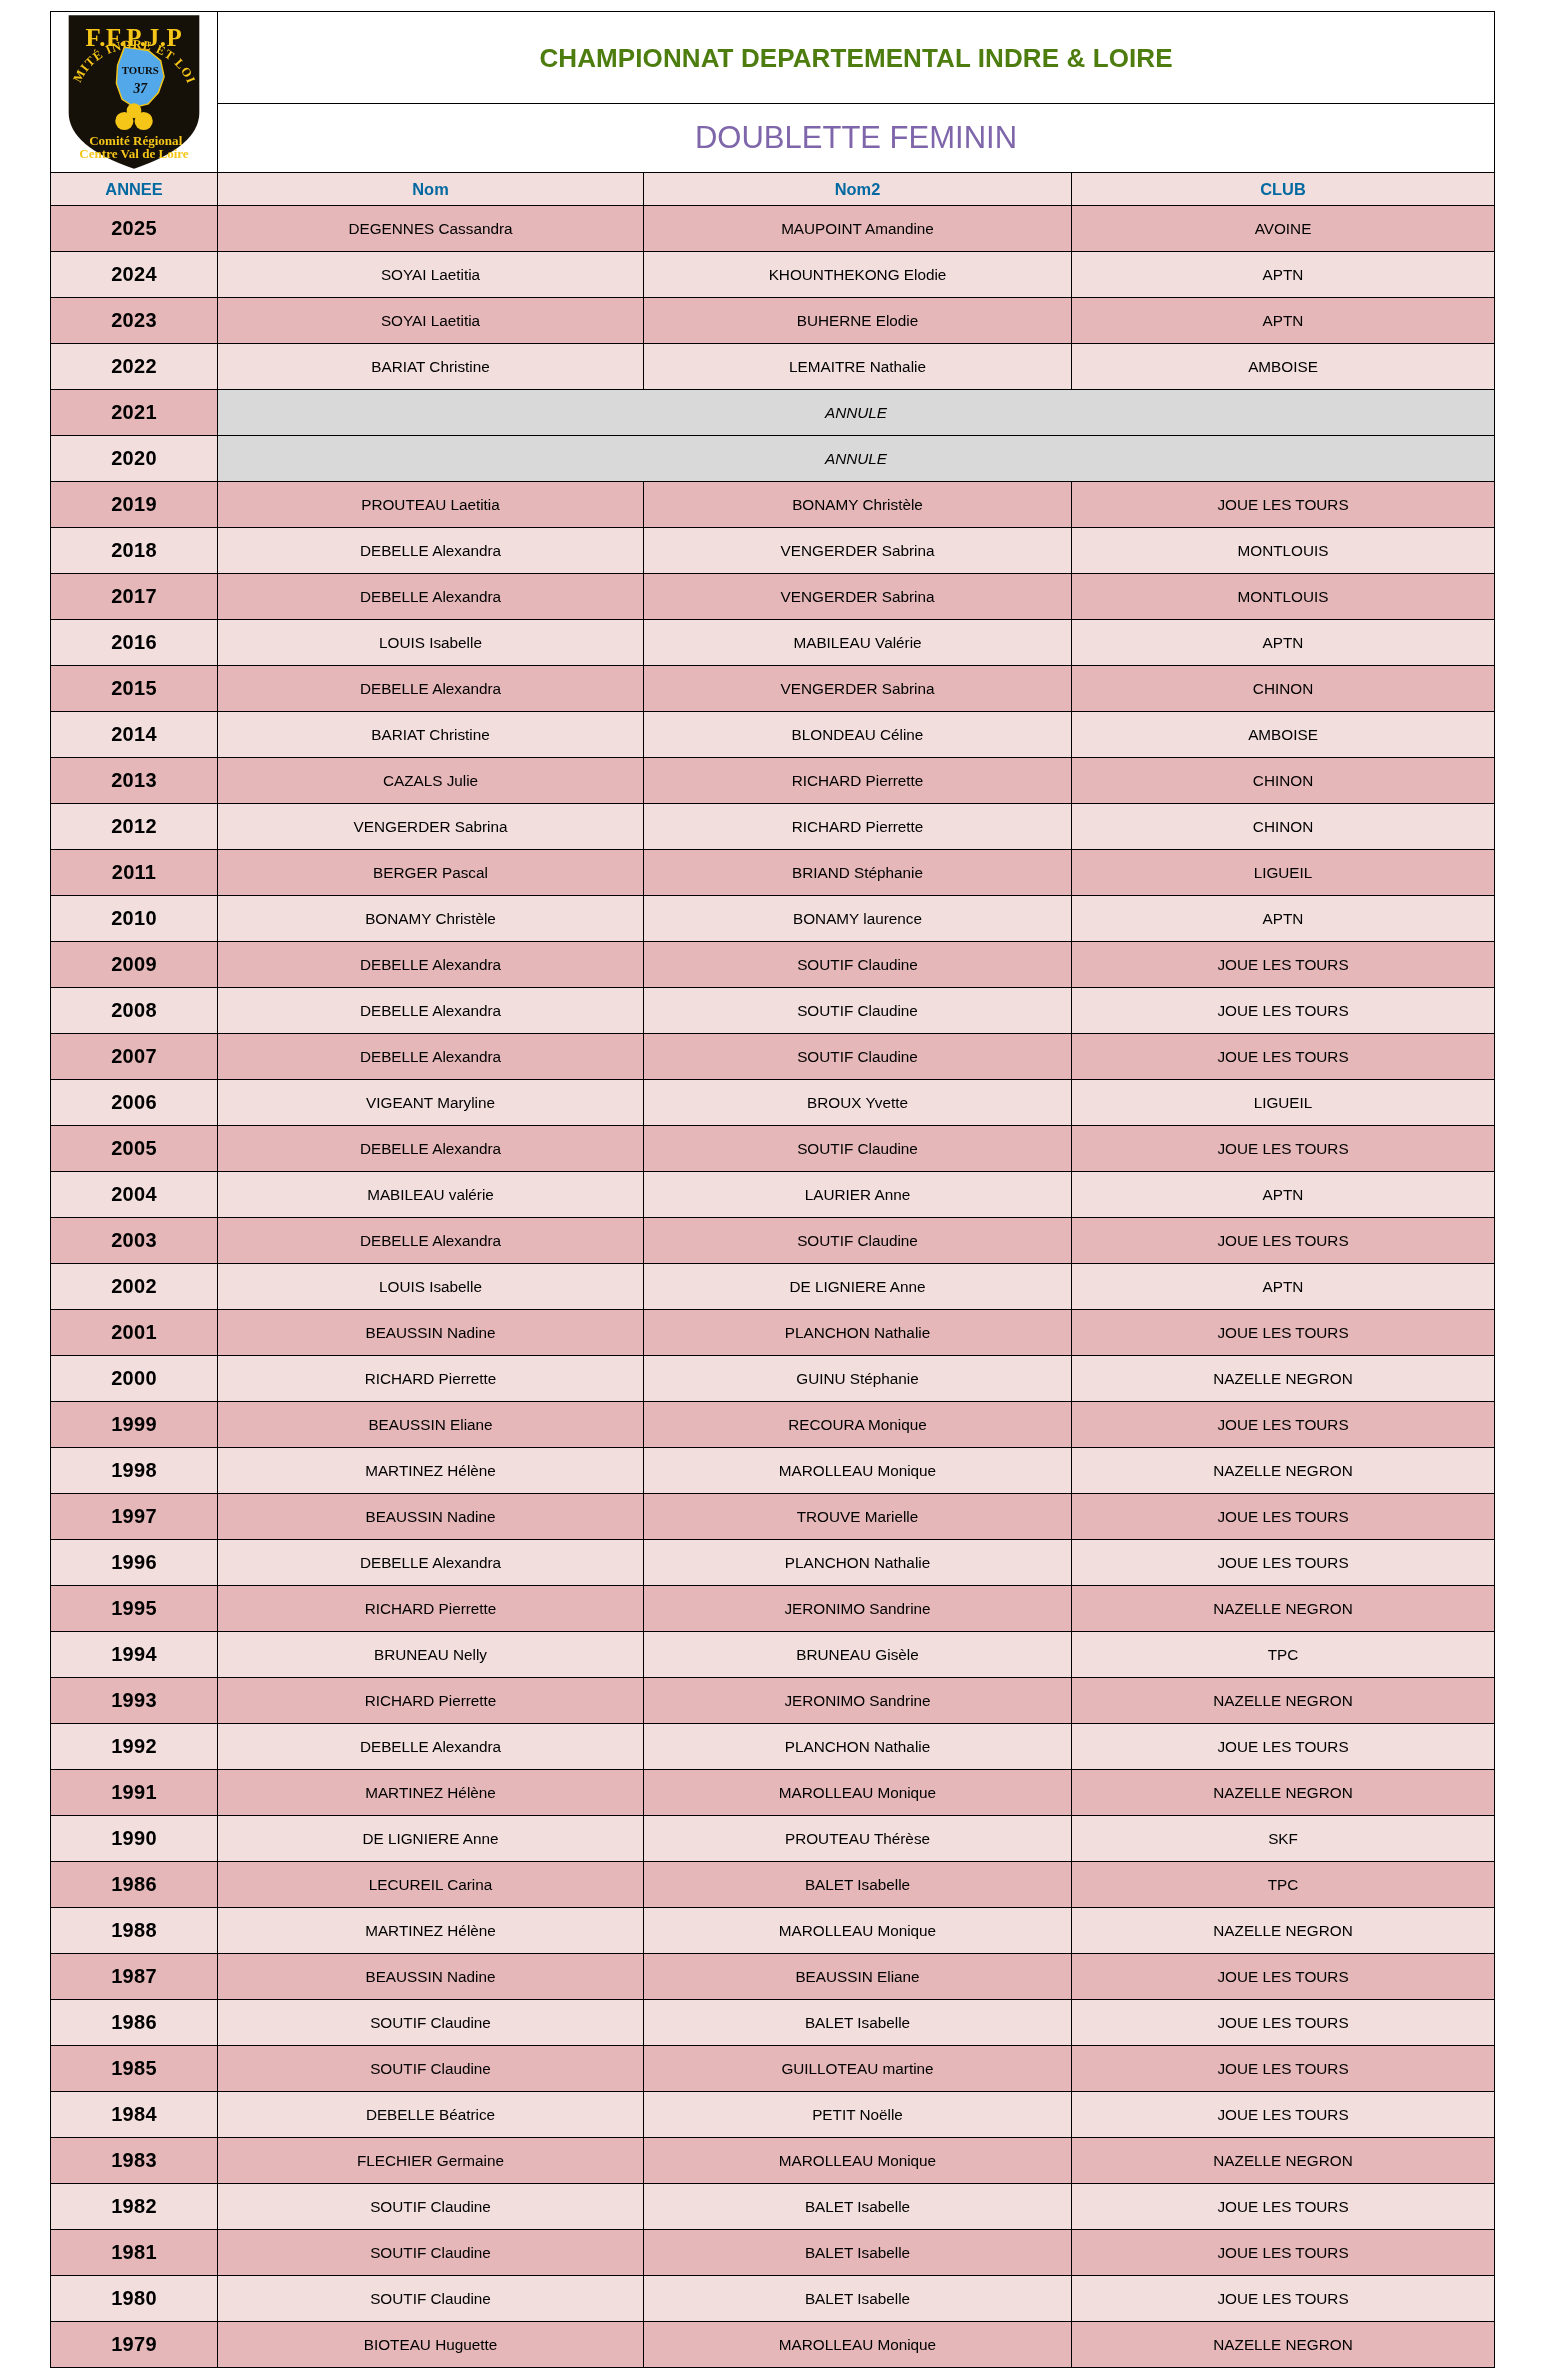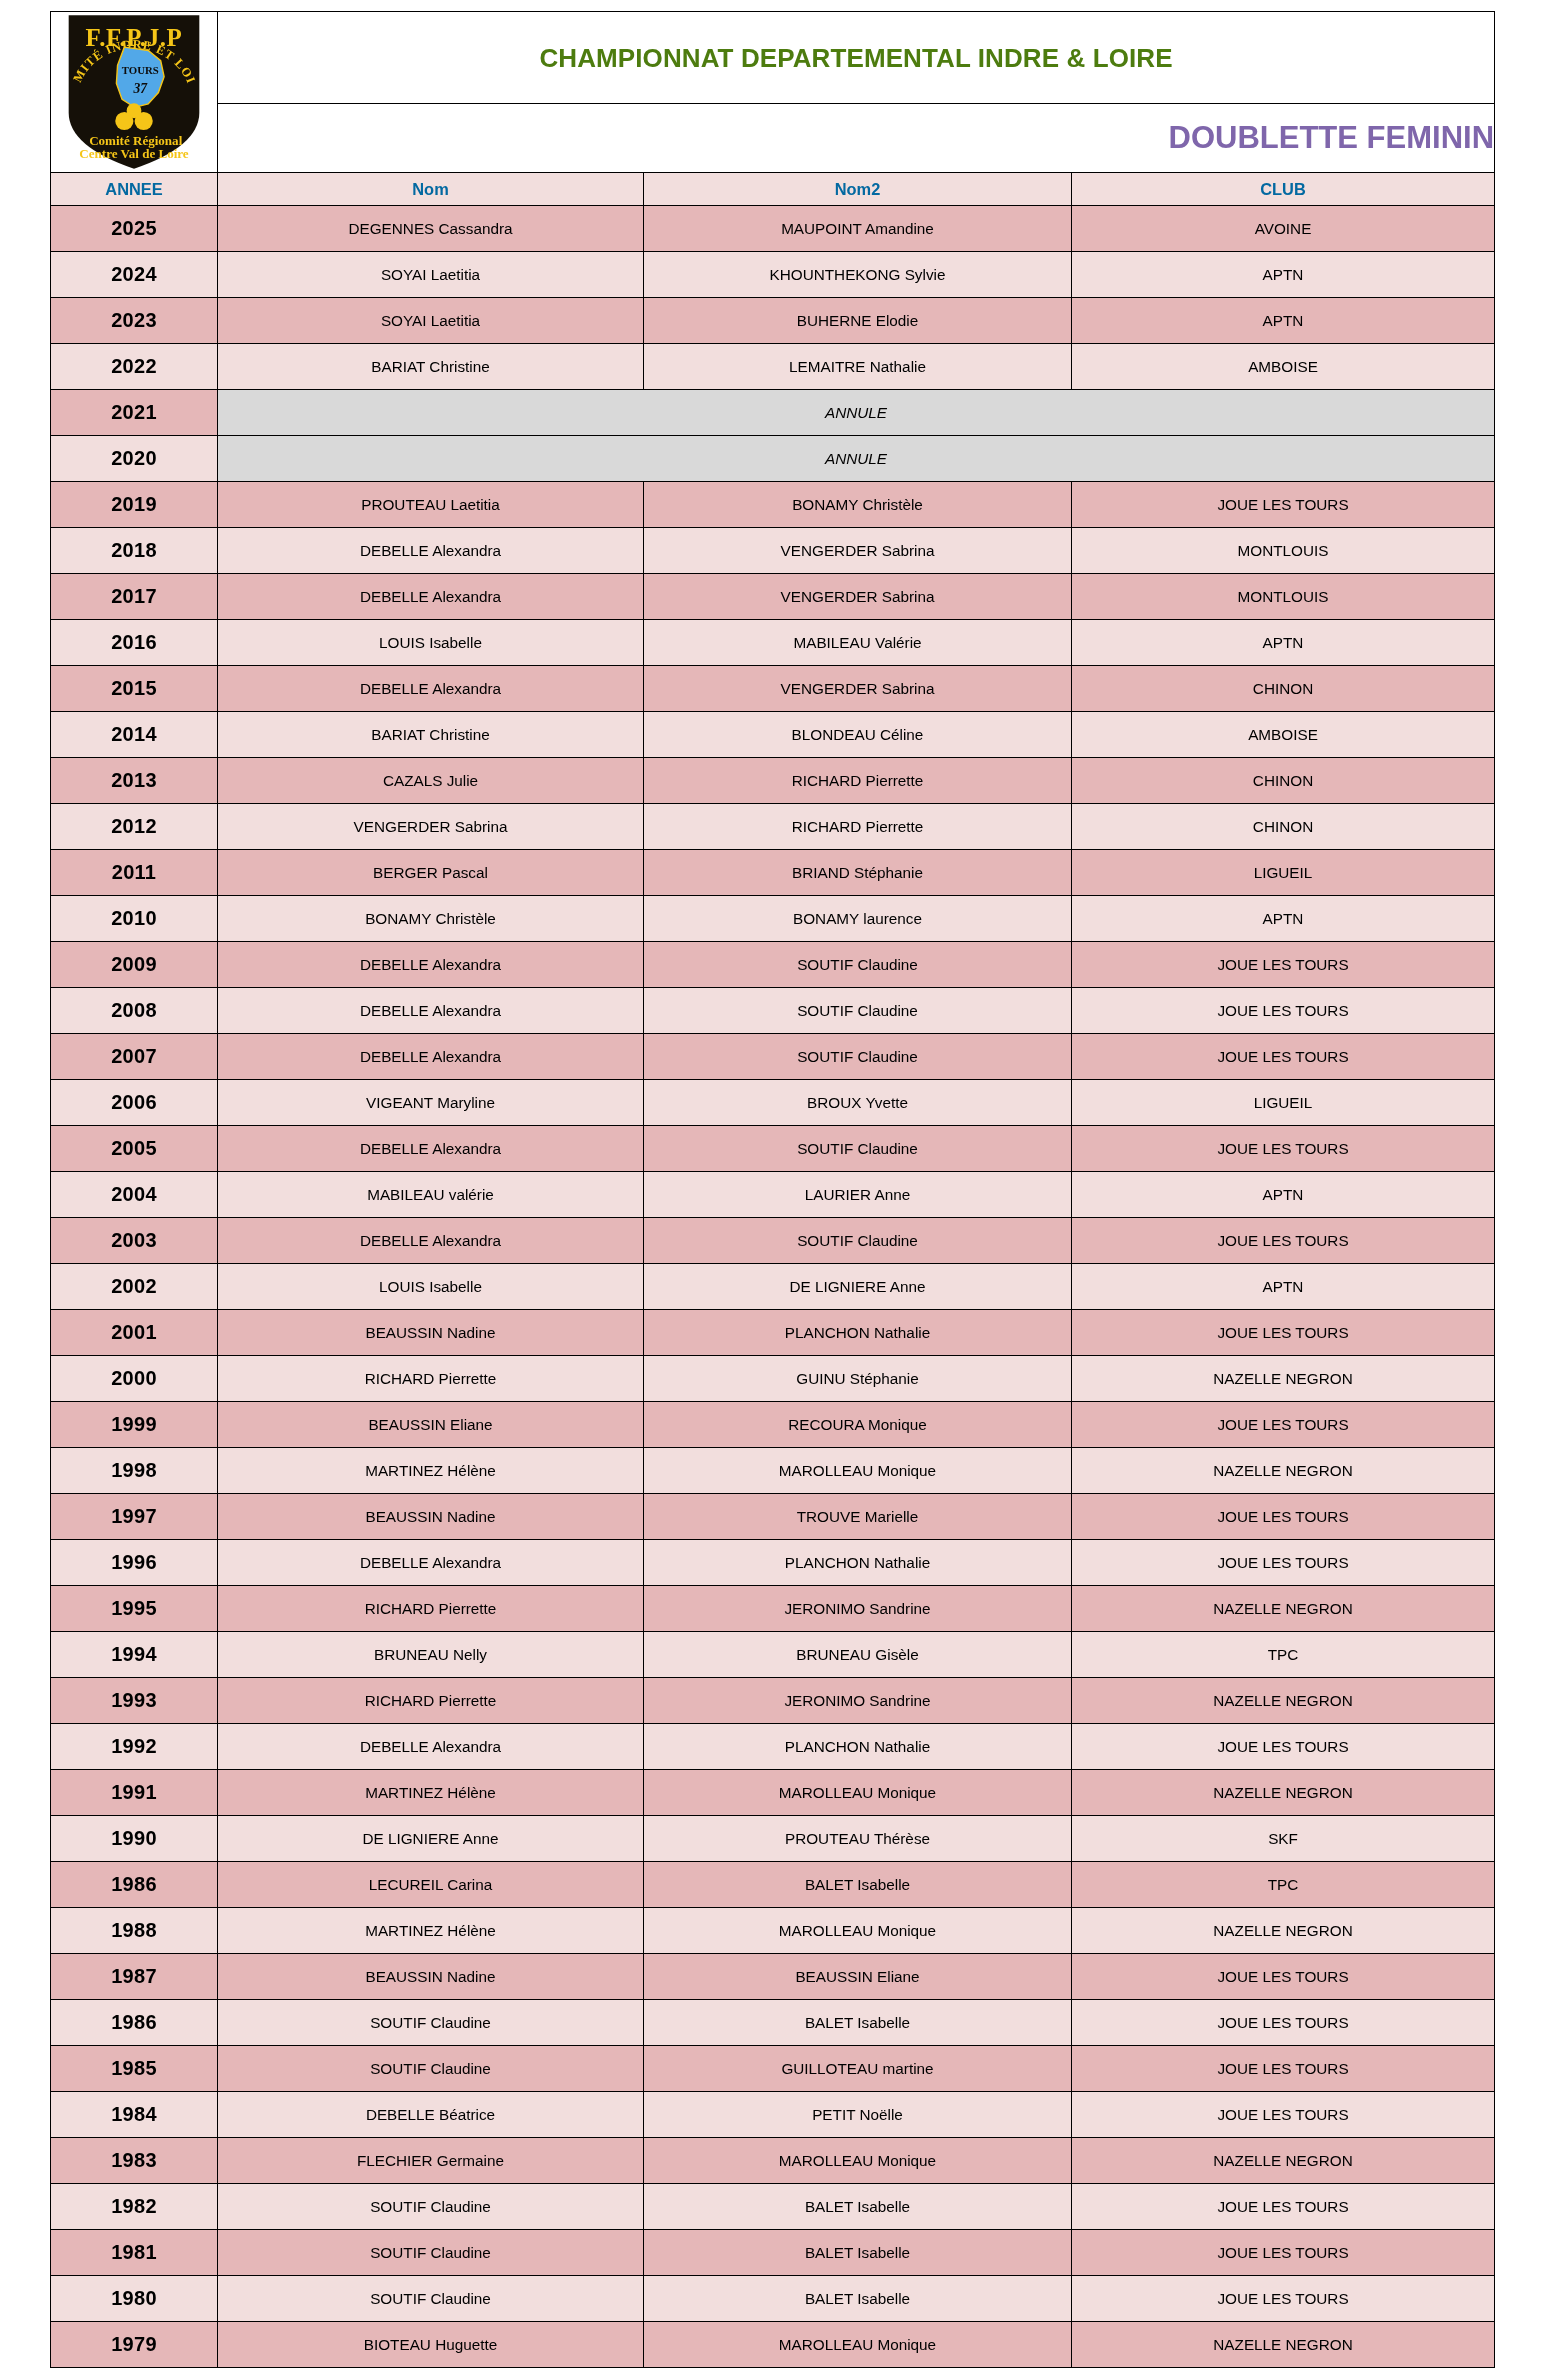--- a/index.html
+++ b/index.html
@@ -51,23 +51,23 @@
     text-align:center;
     line-height:1.1;
   }
   td.subtitle-cell{
     height:68px;
     background:#fff;
     vertical-align:middle;
   }
   .sub-title{
     font-size:31px;
-    font-weight:bold;
+    font-weight:normal;
     color:#7f66ab;
-    text-align:right;
+    text-align:center;
     line-height:1.05;
   }
 
   
   .logo-wrap{display:flex;align-items:center;justify-content:center;height:158px;}
   .logo-svg{display:block;}
 
   
   tr.head-row td{
     background:#f2dedd;
@@ -144,21 +144,21 @@
 
     <tr class="data-row row-dark">
           <td class="yr">2025</td>
           <td>DEGENNES Cassandra</td>
           <td>MAUPOINT Amandine</td>
           <td>AVOINE</td>
         </tr>
         <tr class="data-row row-light">
           <td class="yr">2024</td>
           <td>SOYAI Laetitia</td>
-          <td>KHOUNTHEKONG Sylvie</td>
+          <td>KHOUNTHEKONG Elodie</td>
           <td>APTN</td>
         </tr>
         <tr class="data-row row-dark">
           <td class="yr">2023</td>
           <td>SOYAI Laetitia</td>
           <td>BUHERNE Elodie</td>
           <td>APTN</td>
         </tr>
         <tr class="data-row row-light">
           <td class="yr">2022</td>

